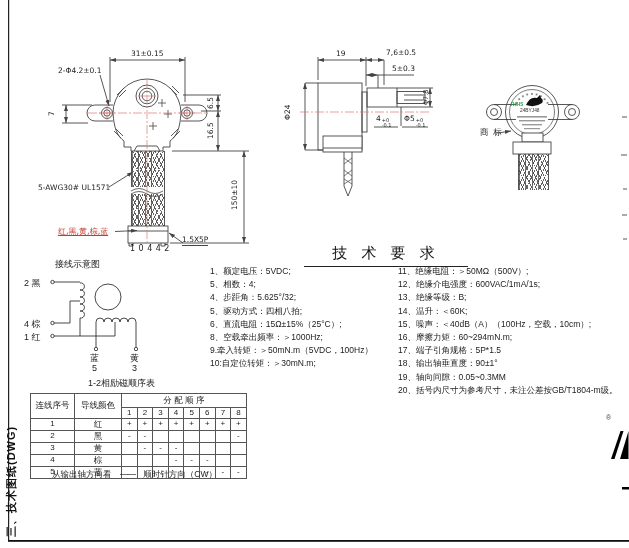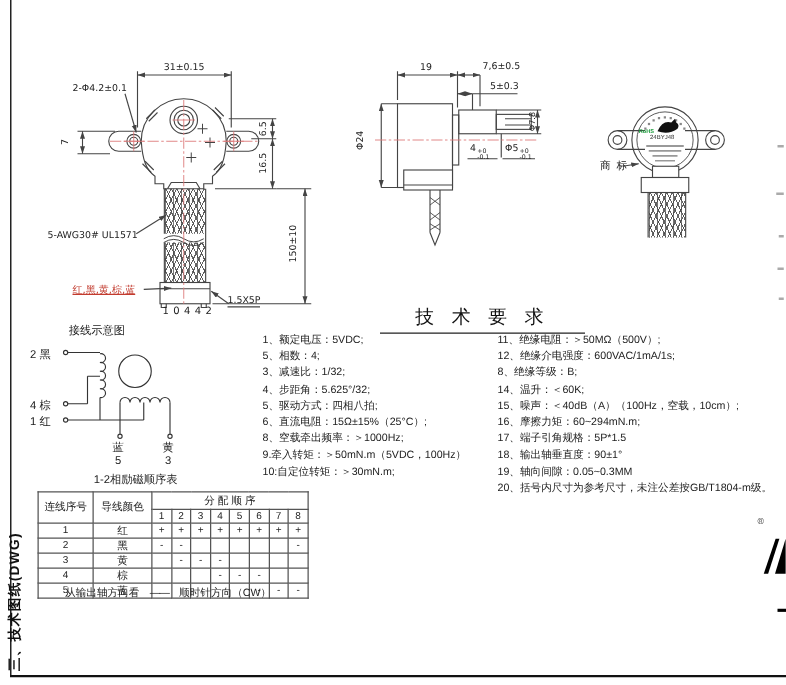--- a/index.html
+++ b/index.html
@@ -216,50 +216,49 @@
   </span>
 
   <span class="lb" style="left:480px;top:127px;font-size:8.5px;letter-spacing:1px;">商 标</span>
   <span class="tiny" style="left:511px;top:102px;font-size:4.5px;color:#1e9e3e;font-weight:bold;">RoHS</span>
   <span class="tiny" style="left:520px;top:108px;font-size:4.8px;color:#333;">24BYJ48</span>
 
   <div class="title">技 术 要 求</div>
   <div class="items" style="left:210px;top:265px;">
     <div>1、额定电压：5VDC;</div>
     <div>5、相数：4;</div>
-    <div>3、减速比：1/32;</div>
     <div>4、步距角：5.625°/32;</div>
     <div>5、驱动方式：四相八拍;</div>
     <div>6、直流电阻：15Ω±15%（25°C）;</div>
     <div>8、空载牵出频率：＞1000Hz;</div>
     <div>9.牵入转矩：＞50mN.m（5VDC，100Hz）</div>
     <div>10:自定位转矩：＞30mN.m;</div>
   </div>
   <div class="items" style="left:398px;top:265px;">
     <div>11、绝缘电阻：＞50MΩ（500V）;</div>
     <div>12、绝缘介电强度：600VAC/1mA/1s;</div>
-    <div>8、绝缘等级：B;</div>
+    <div>13、绝缘等级：B;</div>
     <div>14、温升：＜60K;</div>
     <div>15、噪声：＜40dB（A）（100Hz，空载，10cm）;</div>
     <div>16、摩擦力矩：60~294mN.m;</div>
     <div>17、端子引角规格：5P*1.5</div>
     <div>18、输出轴垂直度：90±1°</div>
     <div>19、轴向间隙：0.05~0.3MM</div>
     <div>20、括号内尺寸为参考尺寸，未注公差按GB/T1804-m级。</div>
   </div>
 
   <span class="schlb" style="left:55px;top:258px;">接线示意图</span>
   <span class="schlb" style="left:24px;top:277px;">2 黑</span>
   <span class="schlb" style="left:24px;top:318px;">4 棕</span>
   <span class="schlb" style="left:24px;top:331px;">1 红</span>
   <span class="schlb" style="left:90px;top:352px;">蓝</span>
   <span class="schlb" style="left:92px;top:363px;">5</span>
   <span class="schlb" style="left:130px;top:352px;">黄</span>
   <span class="schlb" style="left:132px;top:363px;">3</span>
-  <span class="schlb" style="left:75px;top:377px;">1-2相励磁顺序表</span>
+  <span class="schlb" style="left:88px;top:377px;">1-2相励磁顺序表</span>
 
   <table class="wt">
     <colgroup>
       <col style="width:44px">
         <col style="width:47px">
       <col style="width:15.6px">
         <col style="width:15.6px">
         <col style="width:15.6px">
         <col style="width:15.6px">
       <col style="width:15.6px">

